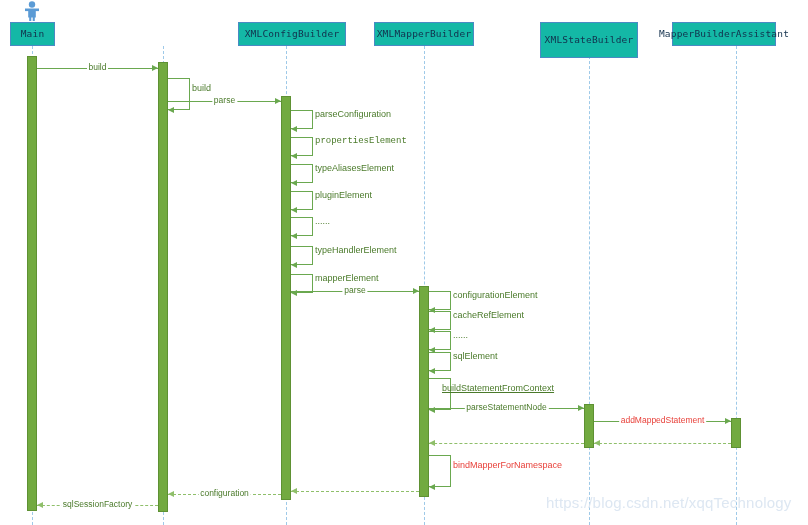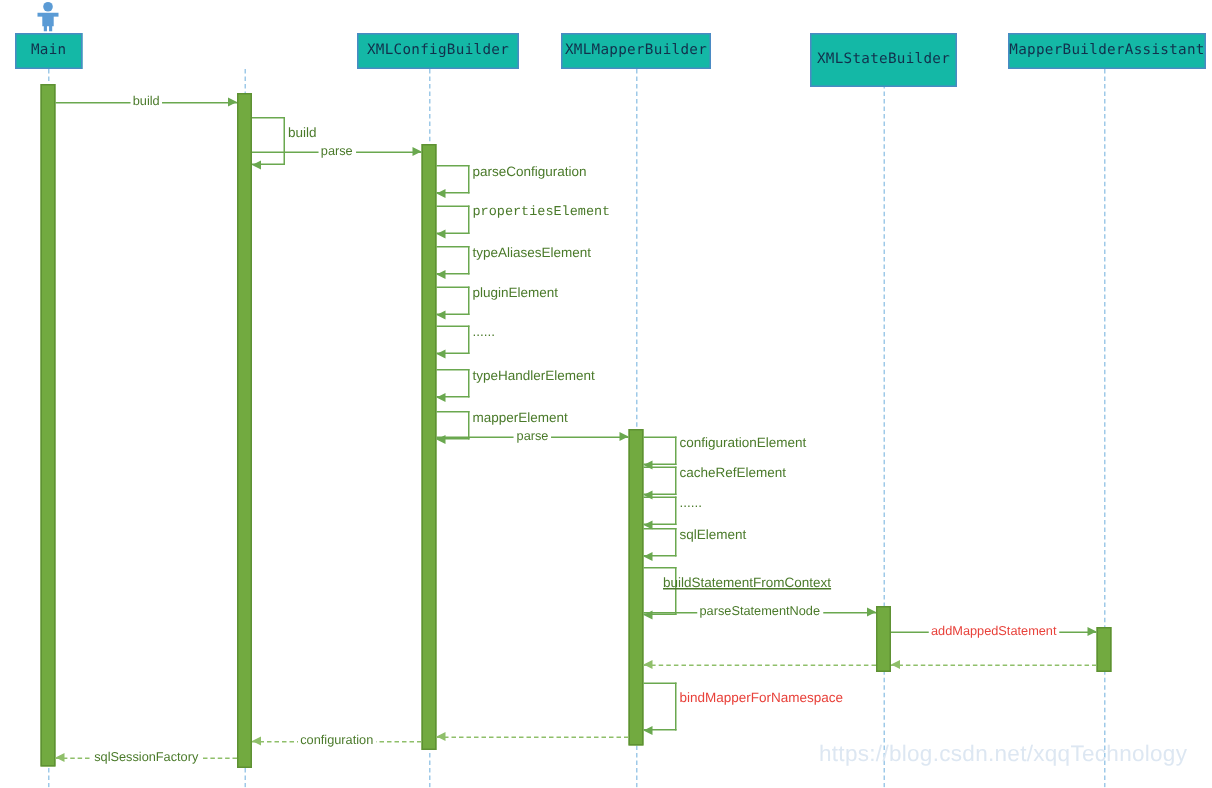--- a/index.html
+++ b/index.html
@@ -203,14 +203,14 @@
         <circle cx="9" cy="3.5" r="3.2" fill="#5b9bd5"></circle>
         <rect x="2" y="7.5" width="14" height="2.6" fill="#5b9bd5"></rect>
         <rect x="5.2" y="8" width="7.6" height="8.5" fill="#5b9bd5"></rect>
         <rect x="6.2" y="14" width="2.1" height="6" fill="#5b9bd5"></rect>
         <rect x="9.7" y="14" width="2.1" height="6" fill="#5b9bd5"></rect>
       </svg></div>
     <div class="lifeline-head" style="left: 10px; top: 22px; width: 45px; height: 24px;">Main</div>
     <div class="lifeline-head" style="left: 238px; top: 22px; width: 108px; height: 24px;">XMLConfigBuilder</div>
     <div class="lifeline-head" style="left: 374px; top: 22px; width: 100px; height: 24px;">XMLMapperBuilder</div>
     <div class="lifeline-head" style="left: 540px; top: 22px; width: 98px; height: 36px; text-align: center;">XMLStateBuilder</div>
-    <div class="lifeline-head" style="left: 672px; top: 22px; width: 132px; height: 24px;">MapperBuilderAssistant</div>
+    <div class="lifeline-head" style="left: 672px; top: 22px; width: 104px; height: 24px;">MapperBuilderAssistant</div>
   </div>
 
 </body></html>

